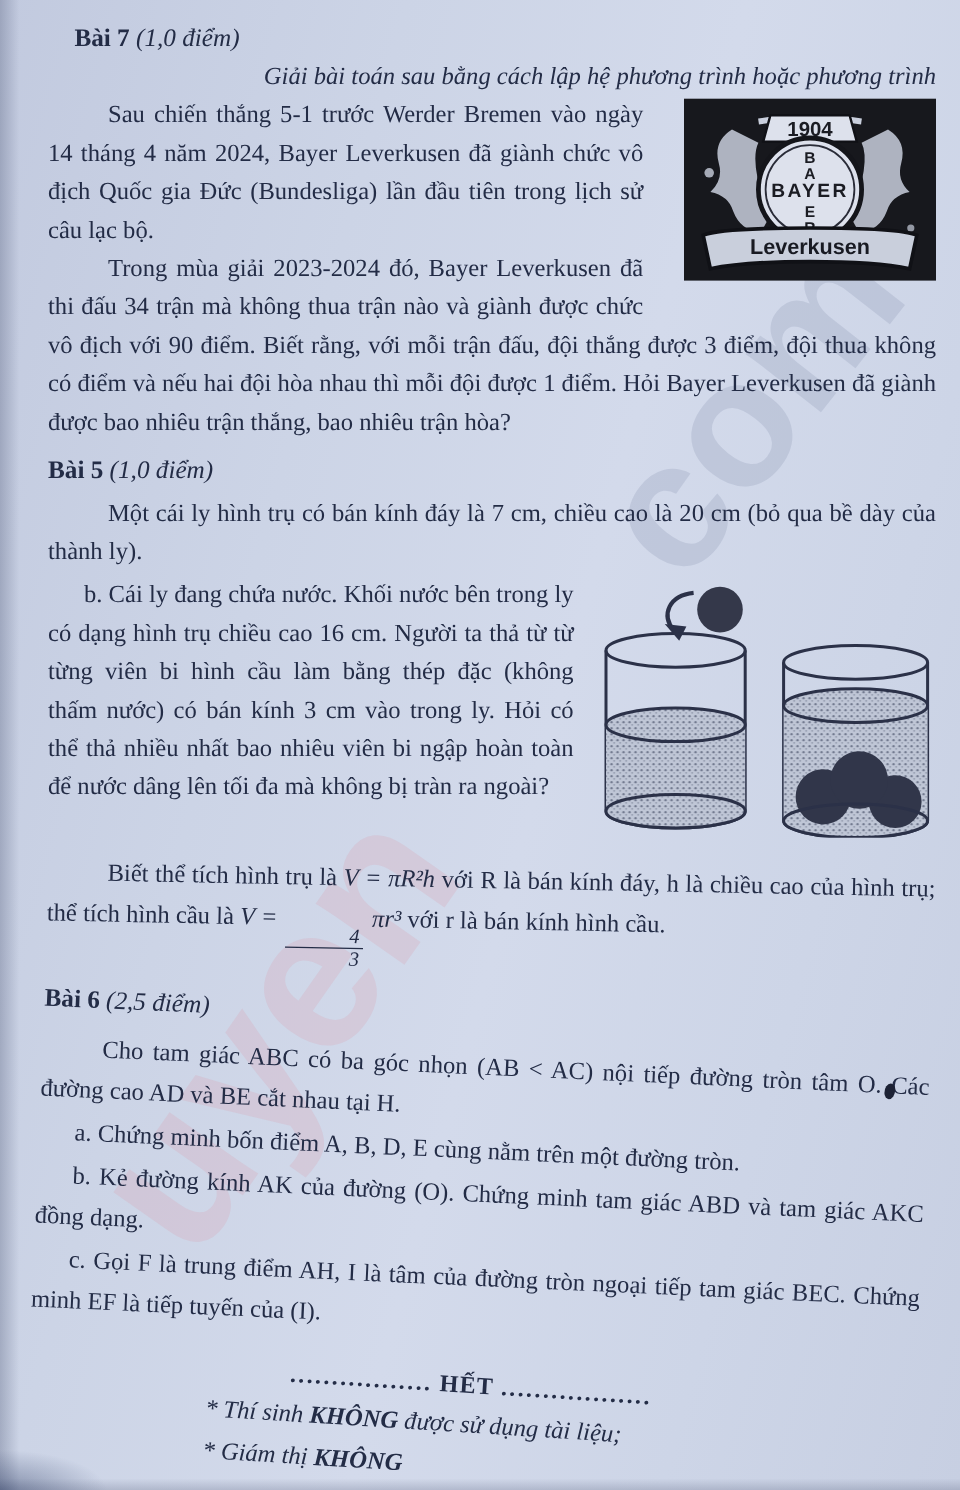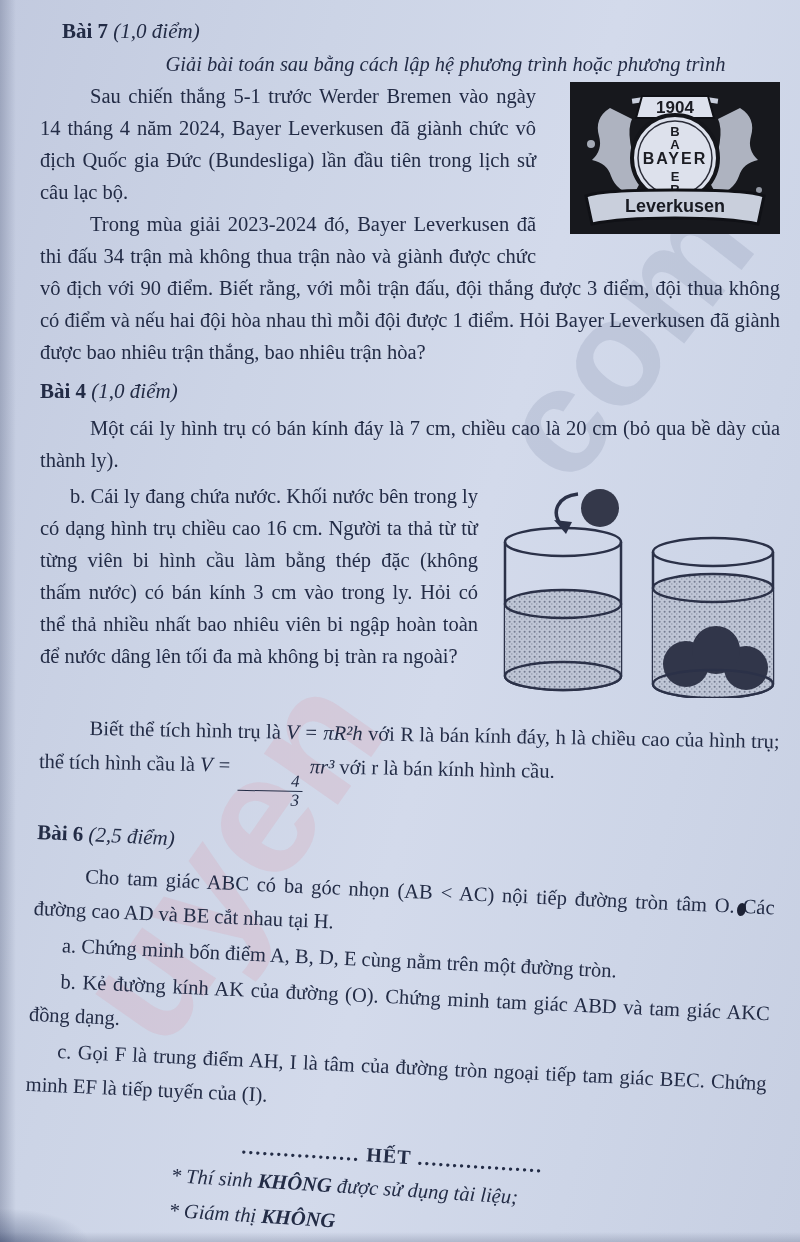--- a/index.html
+++ b/index.html
@@ -17,21 +17,21 @@
     background:linear-gradient(0deg,rgba(60,70,100,.22),rgba(60,70,100,0));pointer-events:none;}
   .corner-bl{position:absolute;left:0;bottom:0;width:90px;height:34px;
     background:radial-gradient(ellipse at 0% 100%,rgba(40,55,95,.45),rgba(40,55,95,0) 70%);pointer-events:none;}
 
   p{margin:0;font-size:20.5px;line-height:32px;text-align:justify;}
   .indent{text-indent:50px;}
   .item{text-indent:30px;}
   .heading{font-size:21px;margin:0 0 2px 0;line-height:30px;}
   .heading b{font-weight:bold;}
   .pts{font-style:italic;font-weight:normal;}
-  .instr{font-style:italic;margin-left:71px;text-align:center;}
+  .instr{font-style:italic;margin-left:71px;text-align:right;}
 
   
   figure{margin:0;}
   .logo-fig{float:right;width:210px;height:152px;margin:2px 0 8px 14px;padding-left:20px;}
   .glass-fig{float:right;width:292px;height:218px;margin:0 0 6px 10px;}
 
   
   .formula{line-height:34px;}
   .math{font-style:italic;white-space:nowrap;}
   .frac{display:inline-flex;flex-direction:column;text-align:center;vertical-align:-0.85em;
@@ -99,21 +99,21 @@
           <path d="M16,114 Q30,108 105,108 Q180,108 194,114 L188,142 Q160,136 105,136 Q50,136 22,142 Z" fill="#c9cfdc" stroke="#101116" stroke-width="3"></path>
           <text x="105" y="130" text-anchor="middle" font-size="18" font-weight="bold" font-family="Liberation Sans, sans-serif" fill="#181a22">Leverkusen</text>
         </svg>
       </figure>
       <p class="indent">Sau chiến thắng 5-1 trước Werder Bremen vào ngày 14 tháng 4 năm 2024, Bayer Leverkusen đã giành chức vô địch Quốc gia Đức (Bundesliga) lần đầu tiên trong lịch sử câu lạc bộ.</p>
       <p class="indent">Trong mùa giải 2023-2024 đó, Bayer Leverkusen đã thi đấu 34 trận mà không thua trận nào và giành được chức vô địch với 90 điểm. Biết rằng, với mỗi trận đấu, đội thắng được 3 điểm, đội thua không có điểm và nếu hai đội hòa nhau thì mỗi đội được 1 điểm. Hỏi Bayer Leverkusen đã giành được bao nhiêu trận thắng, bao nhiêu trận hòa?</p>
     </div>
   </section>
 
   <section class="clearfix" style="margin-top:8px">
-    <p class="heading"><b>Bài 4</b> <span class="pts">(1,0 điểm)</span></p>
+    <p class="heading"><b>Bài 5</b> <span class="pts">(1,0 điểm)</span></p>
     <p class="indent" style="margin-top:6px">Một cái ly hình trụ có bán kính đáy là 7 cm, chiều cao là 20 cm (bỏ qua bề dày của thành ly).</p>
 
     <div class="clearfix" style="margin-top:4px">
       <figure class="glass-fig">
         <svg width="292" height="218" viewBox="0 0 292 218">
           <defs>
             <pattern id="stip" width="5" height="5" patternUnits="userSpaceOnUse">
               <rect width="5" height="5" fill="#bfc6d6"></rect>
               <circle cx="1.6" cy="1.8" r="1" fill="#737b90"></circle>
               <circle cx="3.8" cy="4" r="0.7" fill="#8a92a6"></circle>

